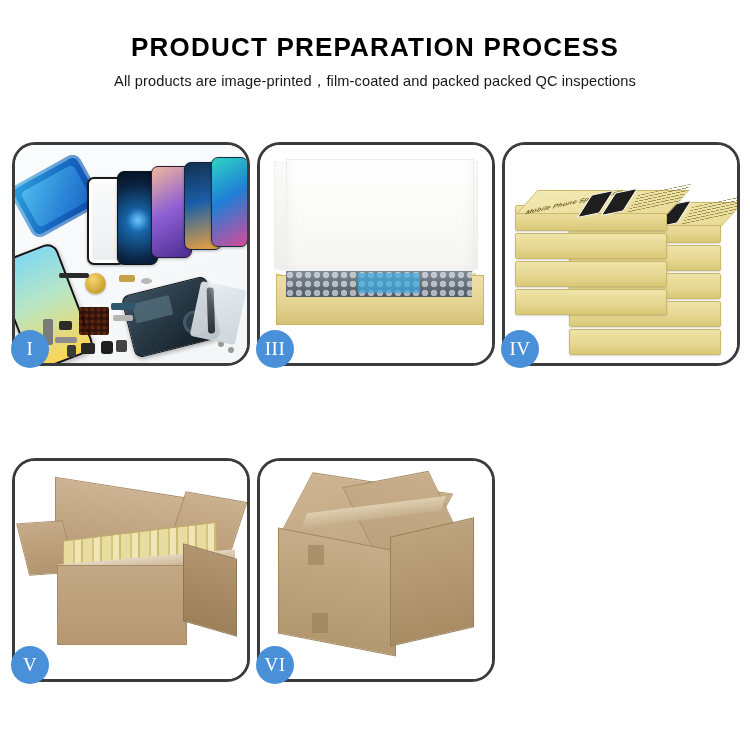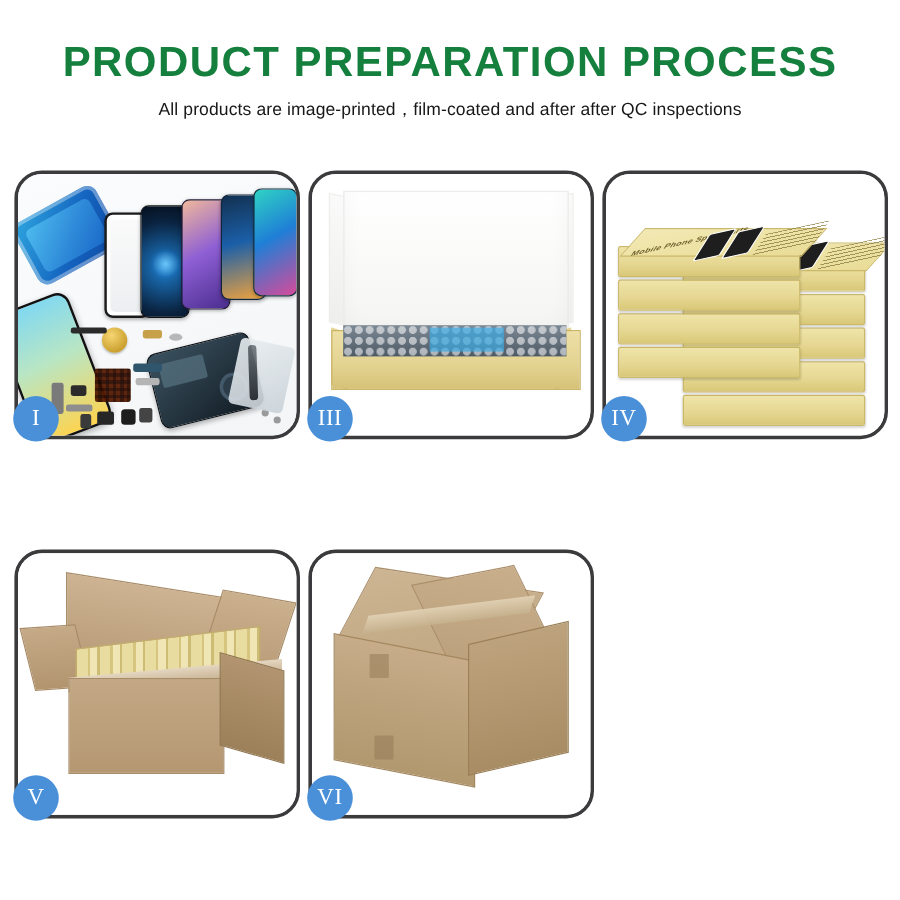--- a/index.html
+++ b/index.html
@@ -6,22 +6,22 @@
   body{
     width:750px;height:750px;background:#ffffff;
     font-family:"Liberation Sans",sans-serif;
     overflow:hidden;position:relative;
   }
   .page{width:750px;height:750px;position:relative;}
 
   
   .header{text-align:center;padding-top:34px;}
   .title{
-    font-size:35px;font-weight:700;letter-spacing:1.2px;
-    color:#15803d;line-height:1.05;white-space:nowrap;
+    font-size:26px;font-weight:700;letter-spacing:1.2px;
+    color:#000000;line-height:1.05;white-space:nowrap;
   }
   .subtitle{
     font-size:14.6px;font-weight:400;color:#171717;
     margin-top:11px;letter-spacing:.1px;white-space:nowrap;
   }
 
   
   .grid{
     position:absolute;left:12px;top:142px;
     width:726px;
@@ -324,21 +324,21 @@
     background:rgba(150,124,88,.55);border-radius:1px;
   }
 </style>
 </head>
 <body>
 
 <div class="page">
 
   <div class="header">
     <div class="title">PRODUCT PREPARATION PROCESS</div>
-    <div class="subtitle">All products are image-printed，film-coated and after after QC inspections</div>
+    <div class="subtitle">All products are image-printed，film-coated and packed packed QC inspections</div>
   </div>
 
   <div class="grid">
 
     <div class="panel">
       <div class="panel-inner p1">
         <div class="lcd-back"></div>
         <div class="fan">
           <div class="ph ph1"></div>
           <div class="ph ph2"></div>

